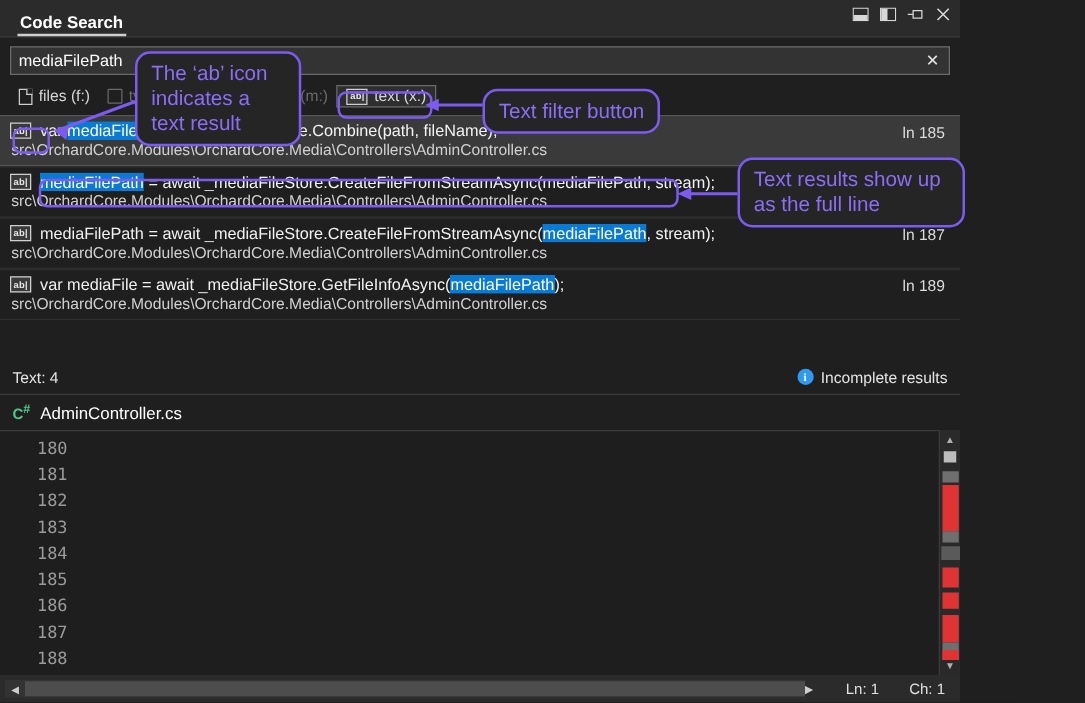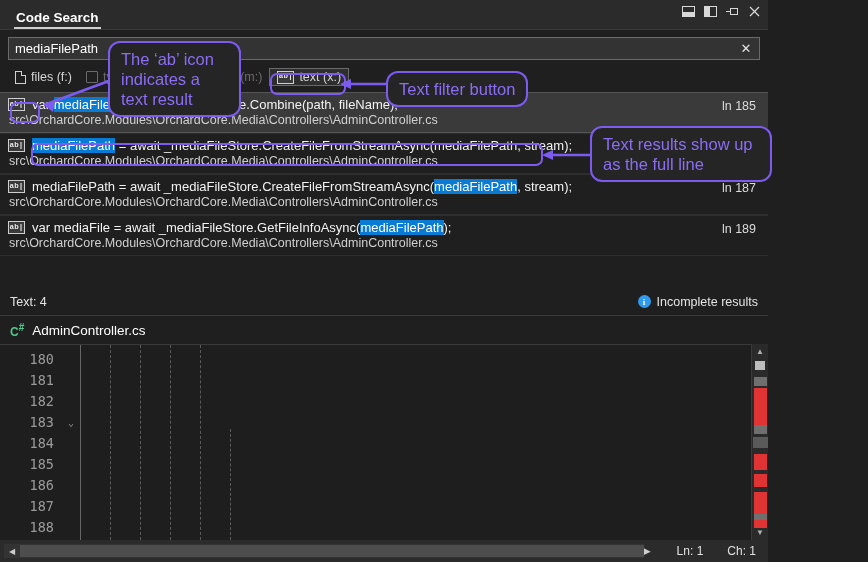--- a/index.html
+++ b/index.html
@@ -100,21 +100,21 @@
   }
   .ab-glyph {
     display: inline-flex;
     align-items: center; justify-content: center;
     width: 17px; height: 13px;
     border: 1px solid #cfcfcf;
     font-size: 7.5px;
     font-weight: bold;
     letter-spacing: .2px;
     color: #e8e8e8;
-    font-family: Liberation Mono, monospace;
+    font-family: Liberation Sans, sans-serif;
     line-height: 1;
     background: #3a3a3a;
   }
   .doc-glyph { width: 11px; height: 13px; border: 1.3px solid #cfcfcf; border-top-right-radius: 0; position: relative; }
   .doc-glyph::after { content:""; position:absolute; right:-1px; top:-1px; width:4px; height:4px; background:#1f1f1f; border-left:1.3px solid #cfcfcf; border-bottom:1.3px solid #cfcfcf; }
   .cube-glyph { width: 12px; height: 12px; border: 1.3px solid #6a6a6a; transform: rotate(0deg); position: relative; border-radius: 1px; }
   .key-glyph { width: 14px; height: 13px; position: relative; }
 
   
   .results { margin-top: 4px; }
@@ -178,20 +178,21 @@
   .cs-glyph { color: #4ec98a; font-size: 12px; font-weight: bold; }
 
   
   .editor {
     position: absolute;
     left: 0; right: 0; top: 344px; bottom: 22px;
     background: #1e1e1e;
     border-top: 1px solid #3a3a3a;
     display: flex;
     overflow: hidden;
+    flex-direction: column;
   }
   .gutter {
     width: 62px;
     flex: none;
     text-align: right;
     padding-right: 8px;
     padding-top: 4px;
     color: #9a9a9a;
     font-family: "DejaVu Sans Mono", monospace;
     font-size: 13.5px;

